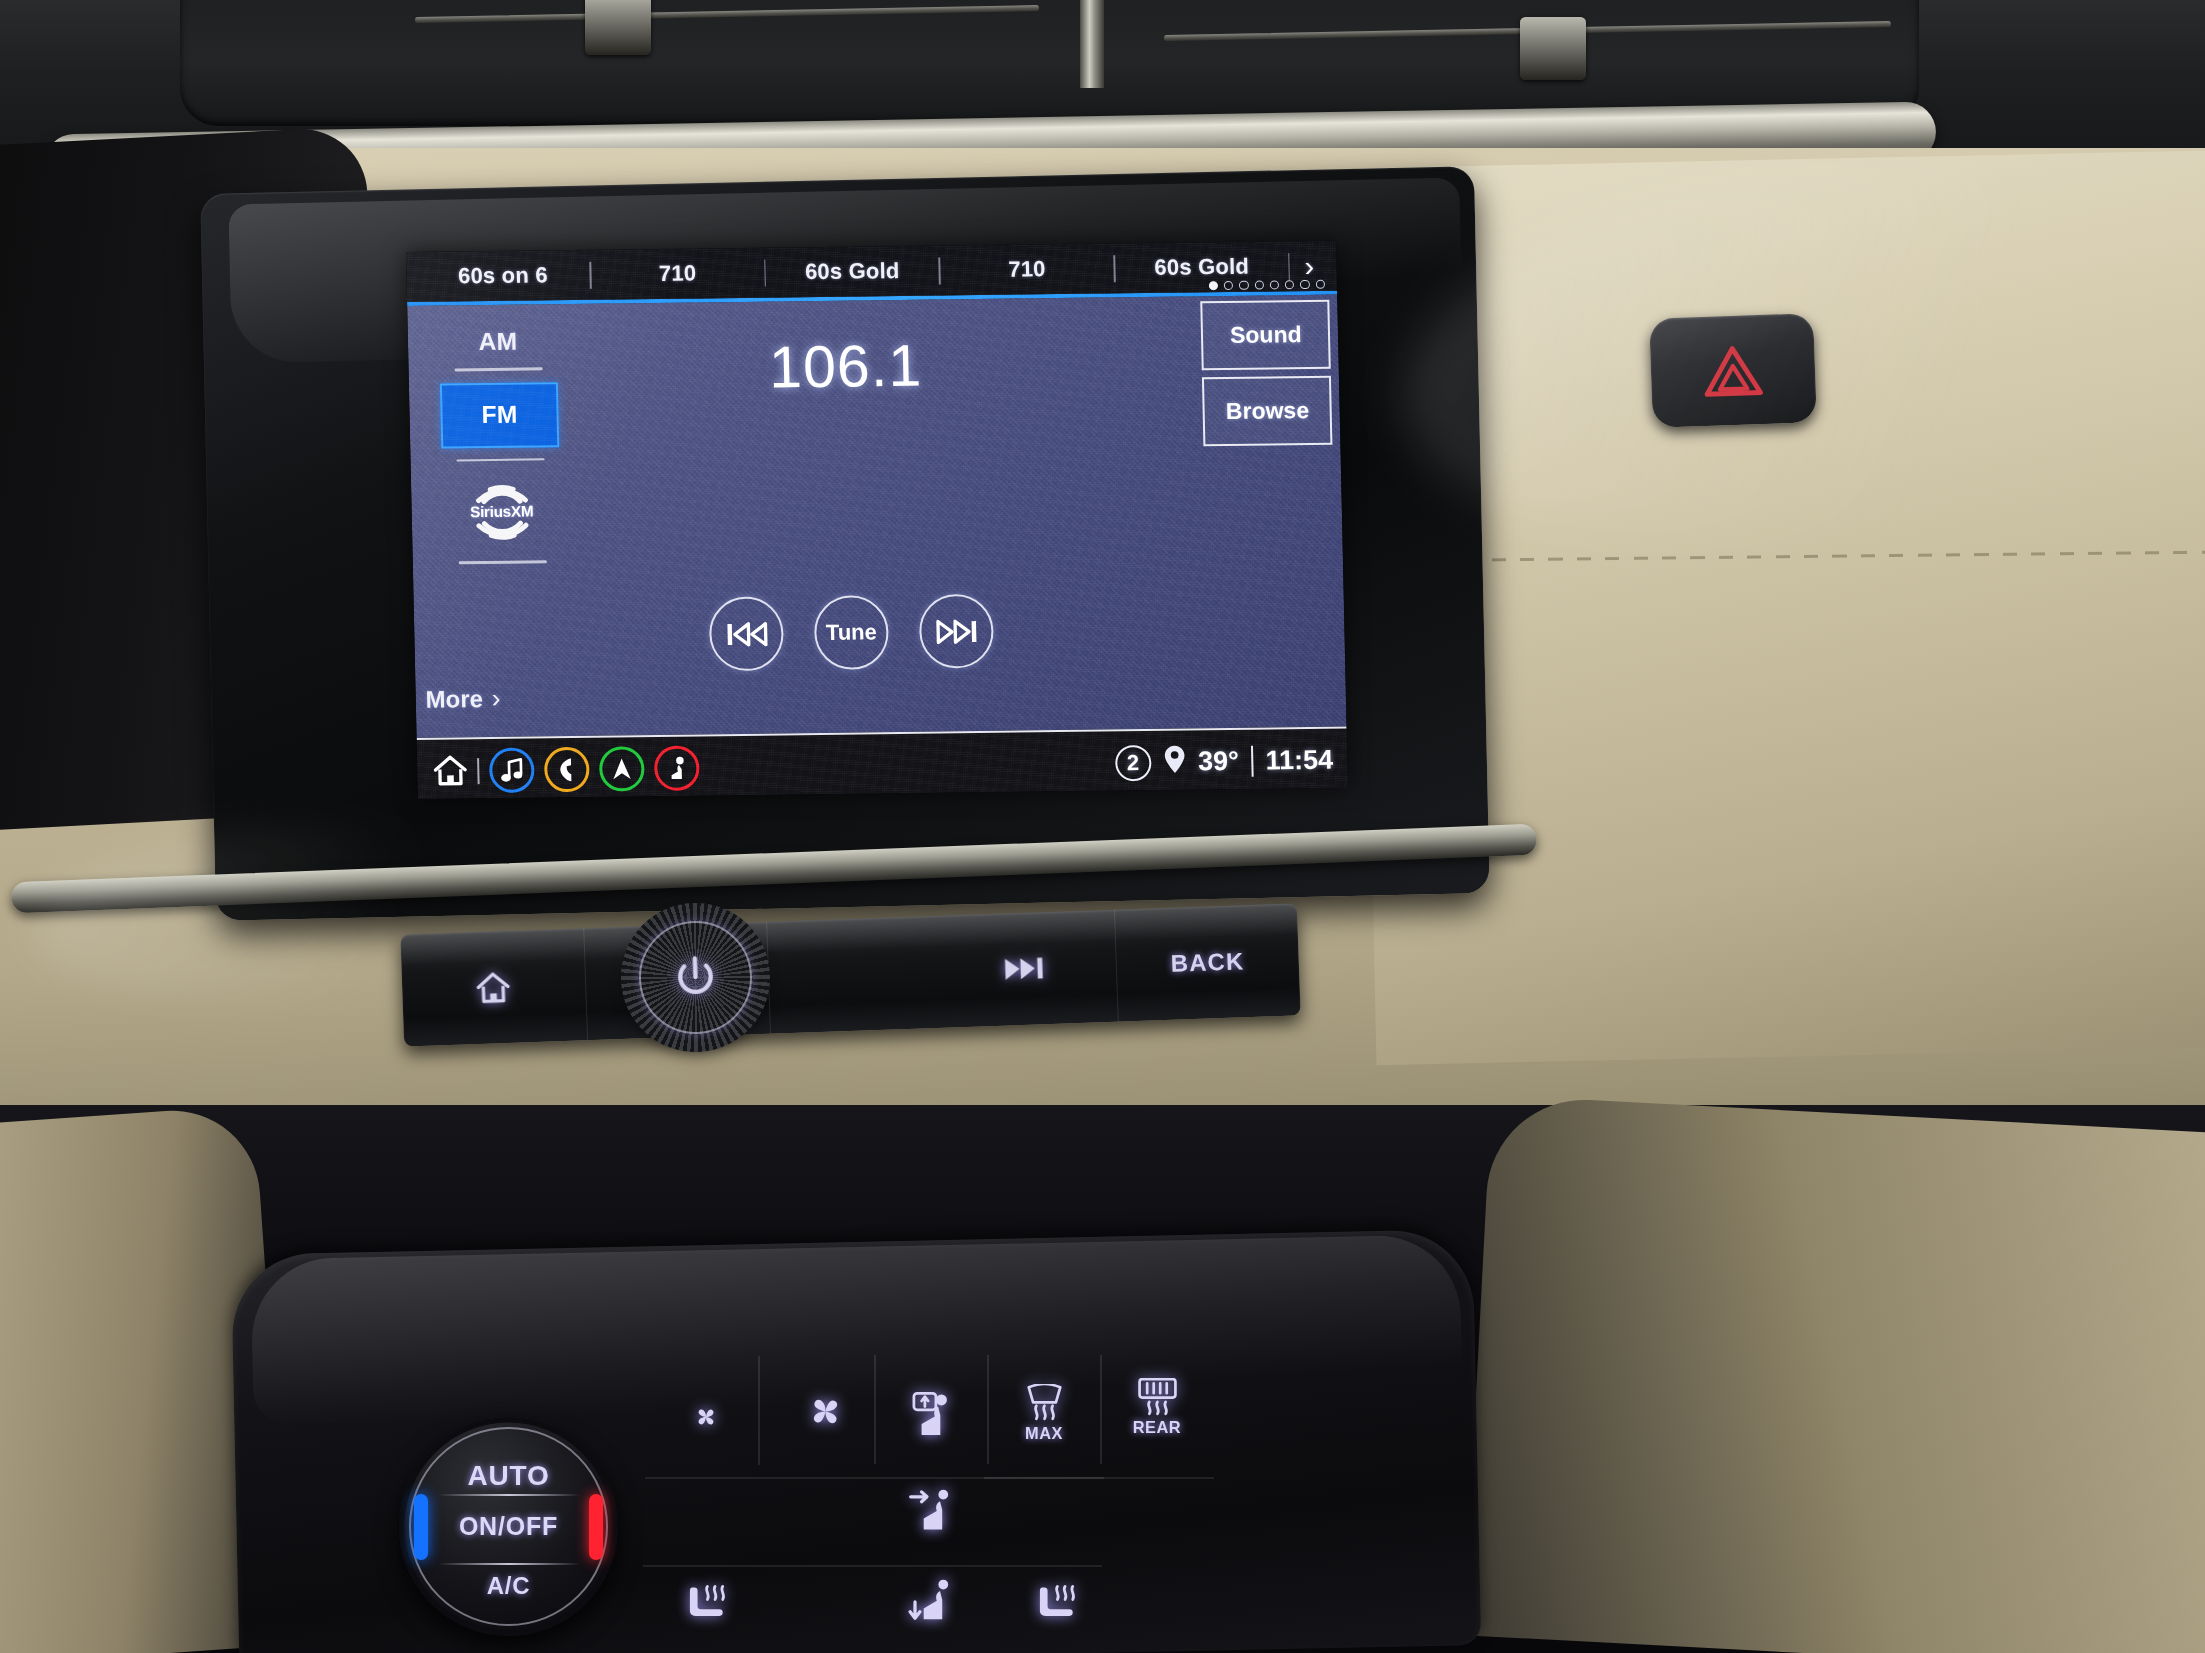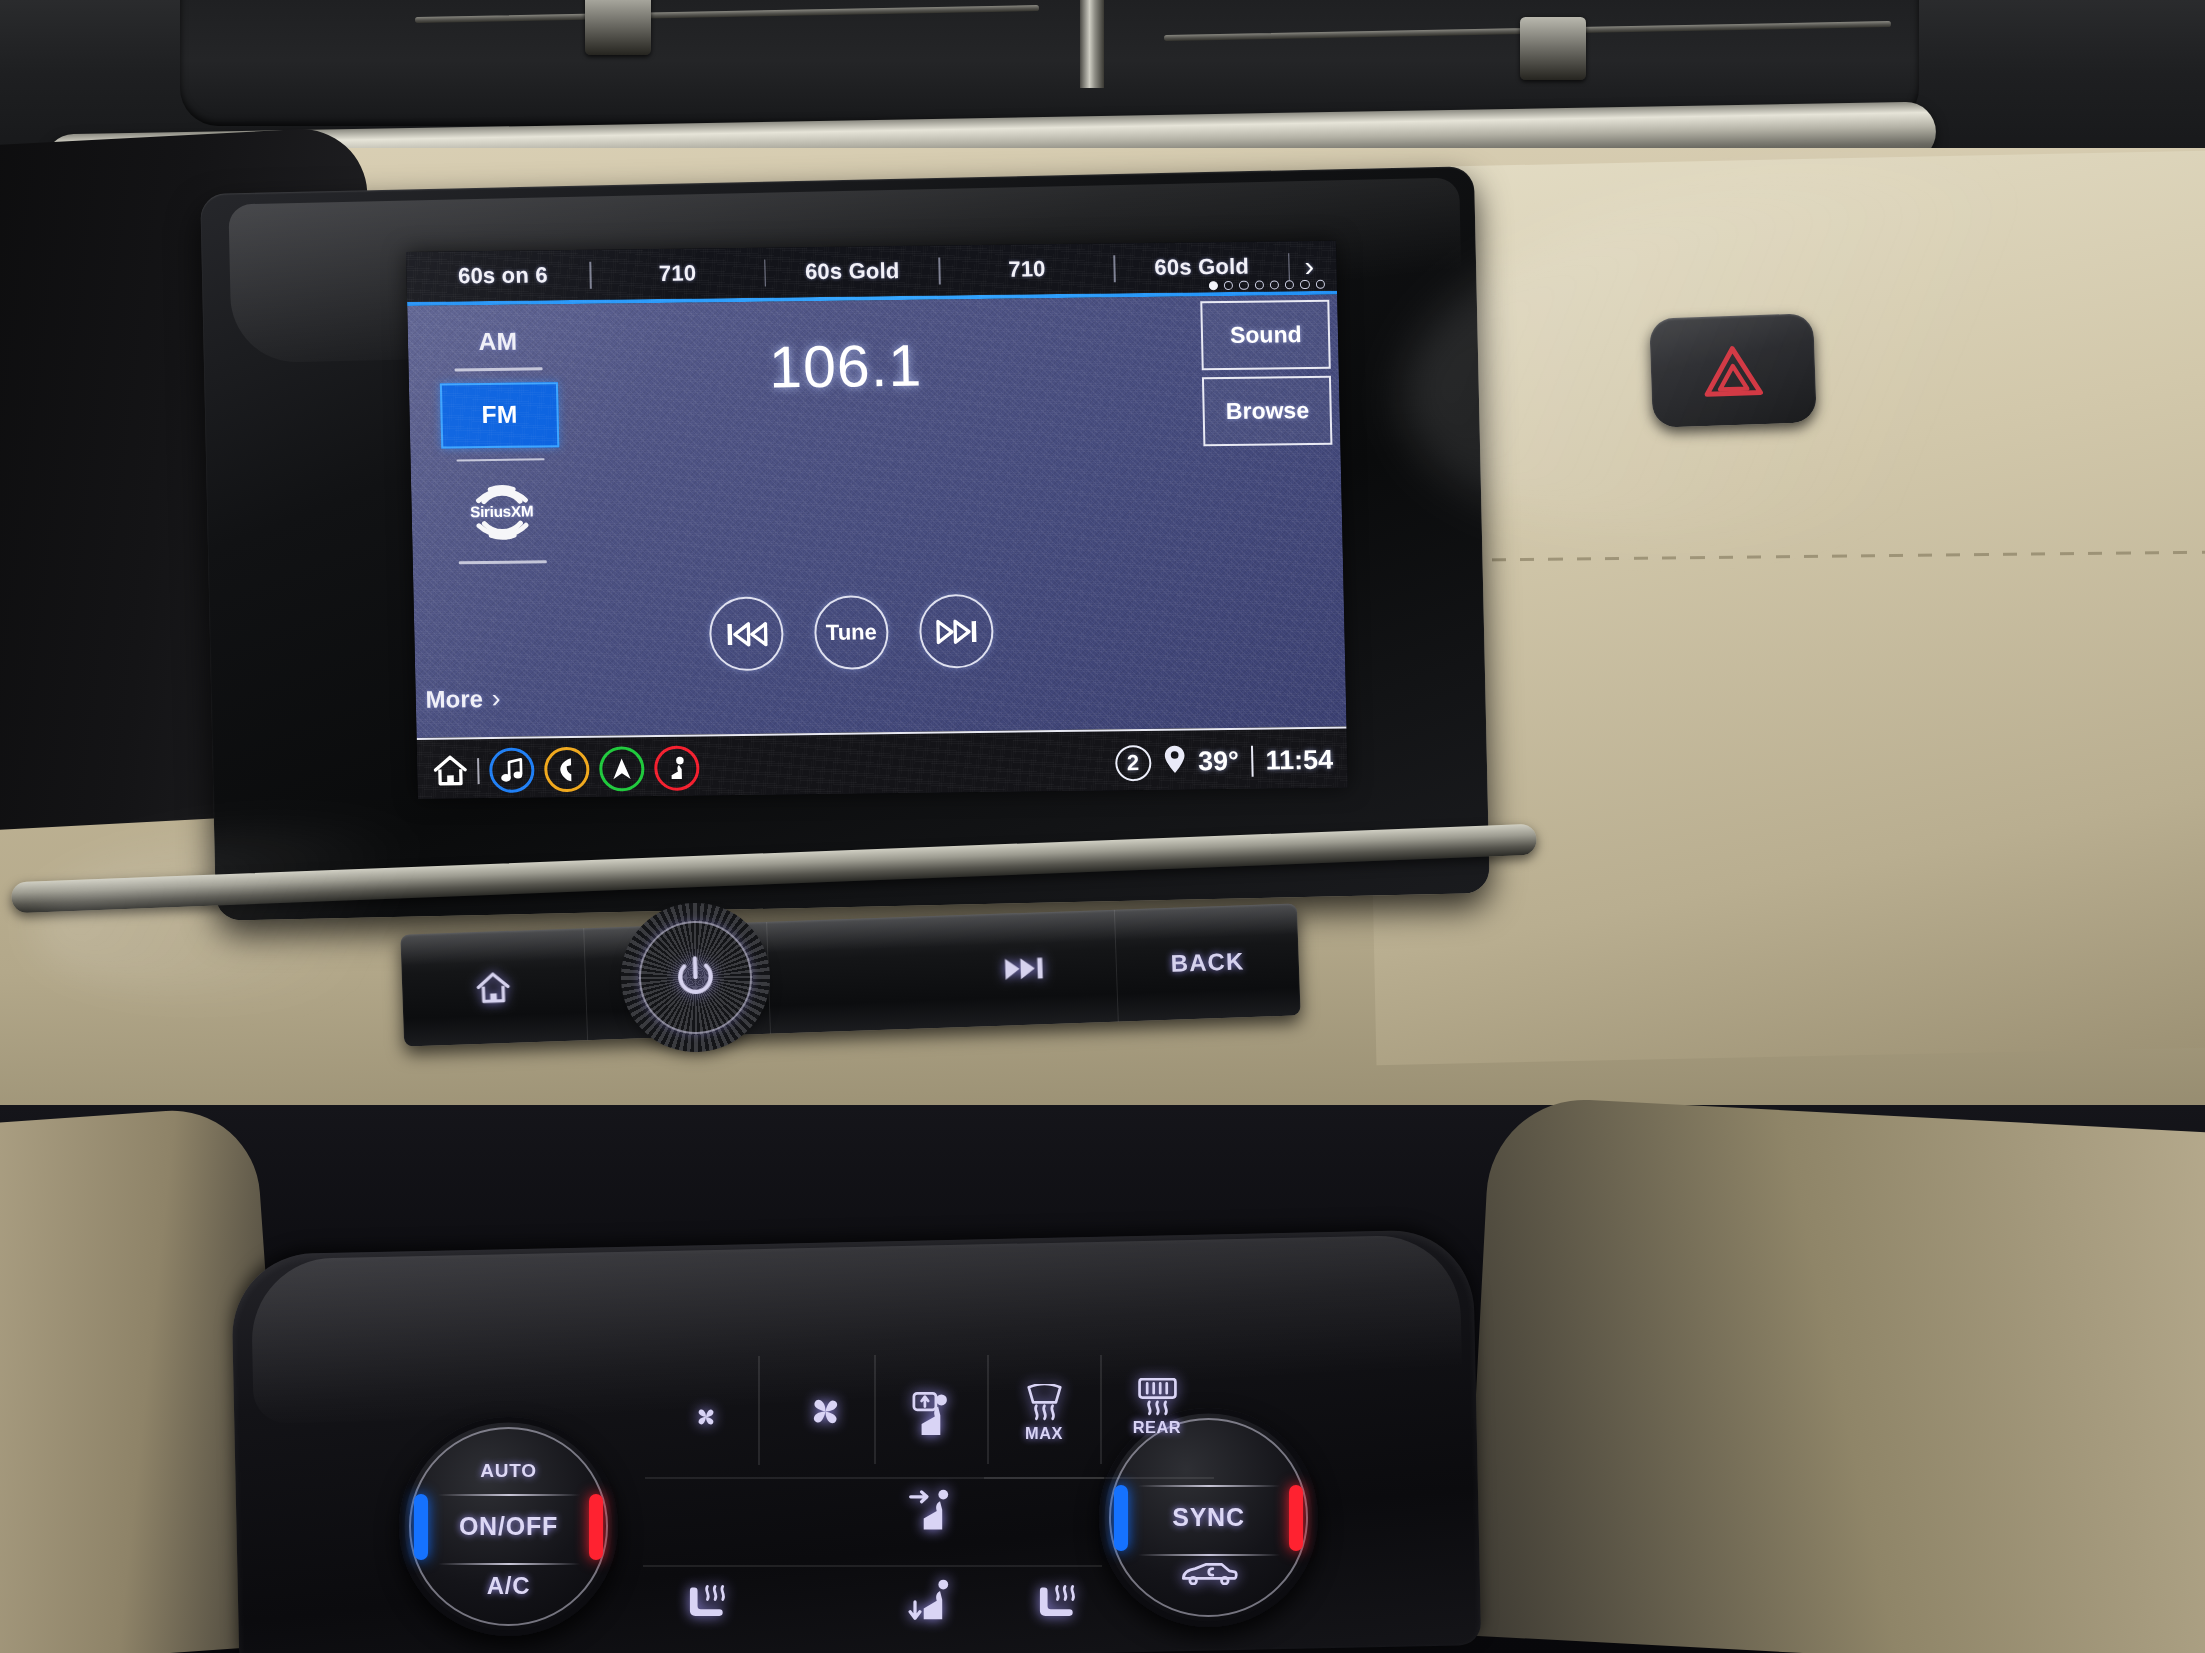--- a/index.html
+++ b/index.html
@@ -303,21 +303,21 @@
     content:""; position:absolute; inset:-7.7px; border-radius:50%;
     background:repeating-conic-gradient(#35363b 0deg 2.6deg,#101014 2.6deg 5.2deg);
     z-index:-1;
   }
   .hvac-knob .ring {
     position:absolute; inset:9.8px; border-radius:50%;
     border:2.2px solid rgba(220,218,235,.5);
   }
   .kl { color:#ddd8f5; font-weight:700; text-shadow:0 0 7.7px rgba(165,155,255,.9);
     letter-spacing:0.8px; position:absolute; }
-  .kl.top { top:43px; font-size:19px; }
+  .kl.top { top:43px; font-size:28px; }
   .kl.mid { font-size:25px; }
   .kl.bot { bottom:36px; font-size:24px; }
   .kl.bot svg { filter:drop-shadow(0 0 6.6px rgba(165,155,255,.9)); }
   .k-slot-top { position:absolute; top:77px; width:142px; height:2.2px;
     background:linear-gradient(90deg,transparent,#c9c7d8,transparent); }
   .k-slot-bot { position:absolute; bottom:71px; width:142px; height:2.2px;
     background:linear-gradient(90deg,transparent,#c9c7d8,transparent); }
   .temp-bar { position:absolute; width:14.2px; height:66px; border-radius:7.1px; }
   .temp-bar.cold { left:15.3px; background:#1572ff; box-shadow:0 0 14.2px rgba(20,110,255,.95); }
   .temp-bar.hot  { right:15.3px; background:#ff2230; box-shadow:0 0 14.2px rgba(255,35,50,.95); }
@@ -556,36 +556,20 @@
     <div class="ring"></div>
     <div class="temp-bar cold"></div>
     <div class="temp-bar hot"></div>
     <div class="k-slot-top"></div>
     <div class="kl top">AUTO</div>
     <div class="kl mid">ON/OFF</div>
     <div class="k-slot-bot"></div>
     <div class="kl bot">A/C</div>
   </div>
 
-  <div class="hvac-knob" style="left:1099px; top:1408px;">
-    <div class="ring"></div>
-    <div class="temp-bar cold"></div>
-    <div class="temp-bar hot"></div>
-    <div class="k-slot-top"></div>
-    <div class="kl mid">SYNC</div>
-    <div class="k-slot-bot"></div>
-    <div class="kl bot">
-      <svg viewBox="0 0 110 44" width="60" height="24">
-        <path d="M8 32 C8 22 18 16 30 14 L50 6 L78 6 L92 18 L102 20 C106 21 106 30 102 32 Z" fill="none" stroke="#d9d4f5" stroke-width="5" stroke-linejoin="round"></path>
-        <circle cx="26" cy="36" r="6" fill="none" stroke="#d9d4f5" stroke-width="5"></circle>
-        <circle cx="84" cy="36" r="6" fill="none" stroke="#d9d4f5" stroke-width="5"></circle>
-        <path d="M62 14 C52 14 52 26 62 26" fill="none" stroke="#d9d4f5" stroke-width="5" stroke-linecap="round"></path>
-      </svg>
-    </div>
-  </div>
 
   <div class="hvac-btn" style="left:665px; top:1381px; width:82px; height:71px;">
     <svg viewBox="0 0 70 70" width="38" height="38">
       <g fill="#d9d4f5">
         <path d="M35 35 C35 22 25 18 22 24 C19 30 28 34 35 35 Z"></path>
         <path d="M35 35 C48 35 52 25 46 22 C40 19 36 28 35 35 Z"></path>
         <path d="M35 35 C35 48 45 52 48 46 C51 40 42 36 35 35 Z"></path>
         <path d="M35 35 C22 35 18 45 24 48 C30 51 34 42 35 35 Z"></path>
       </g>
     </svg>

